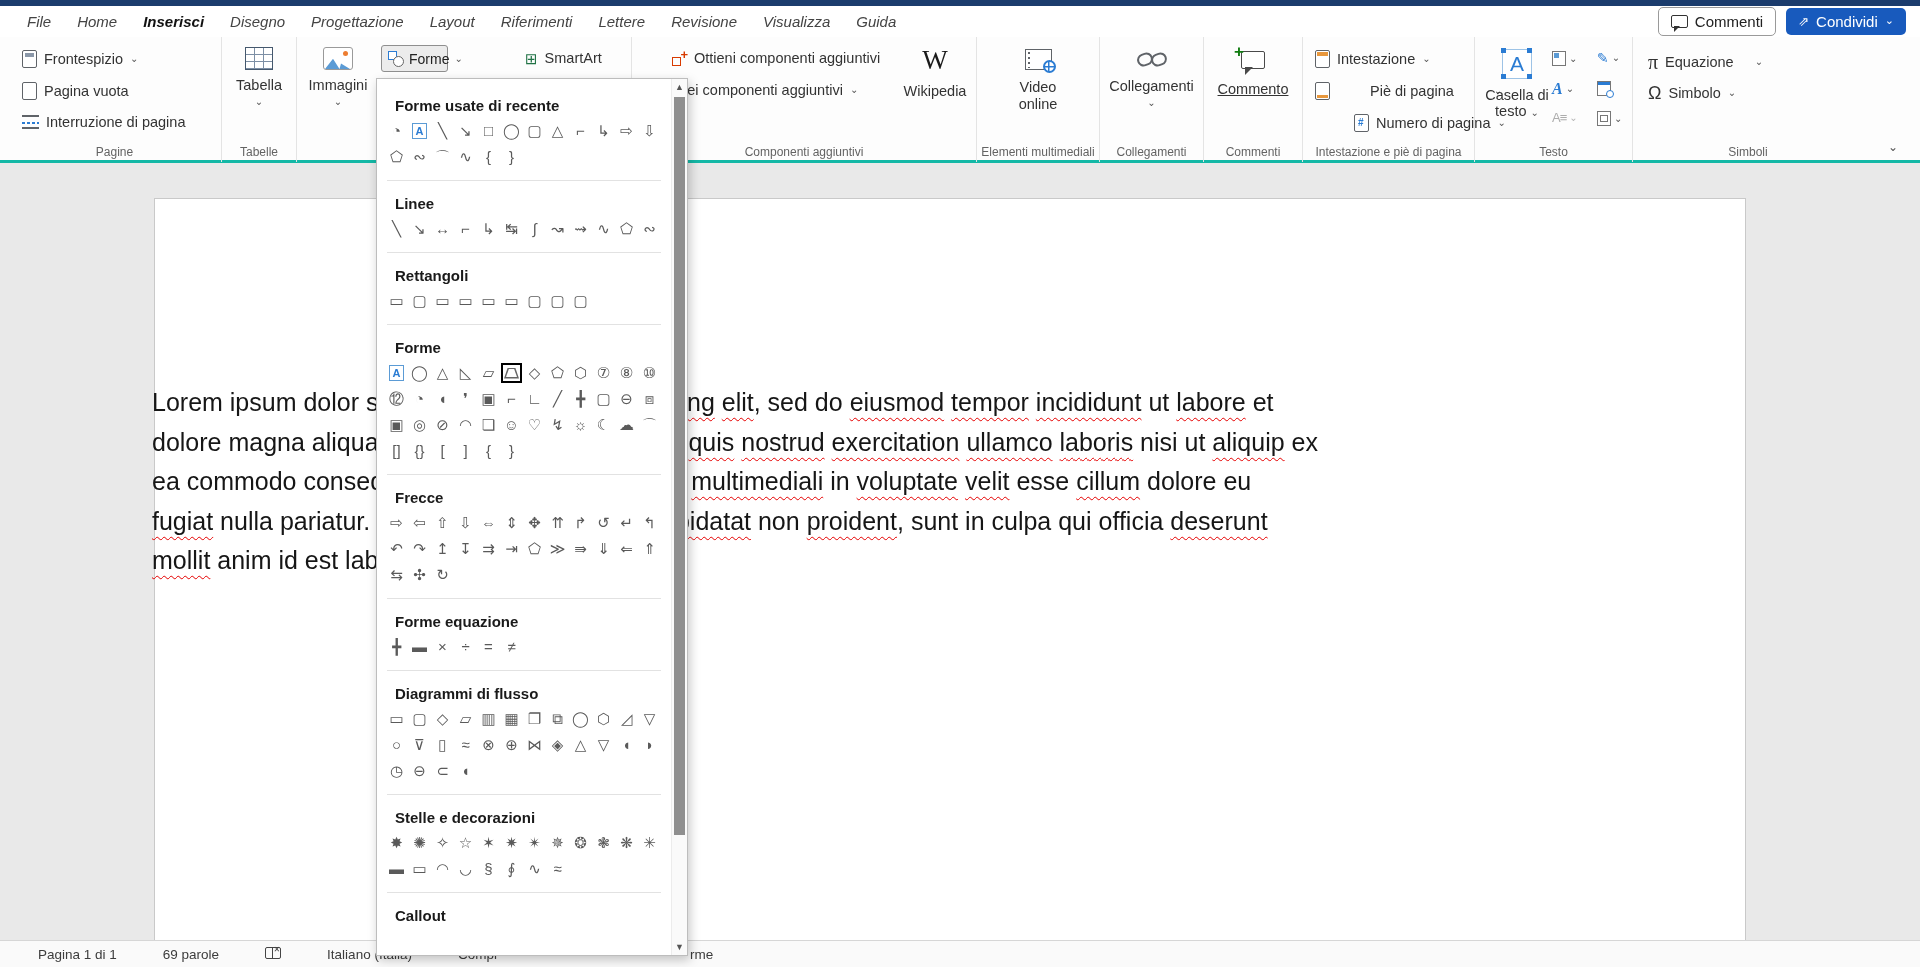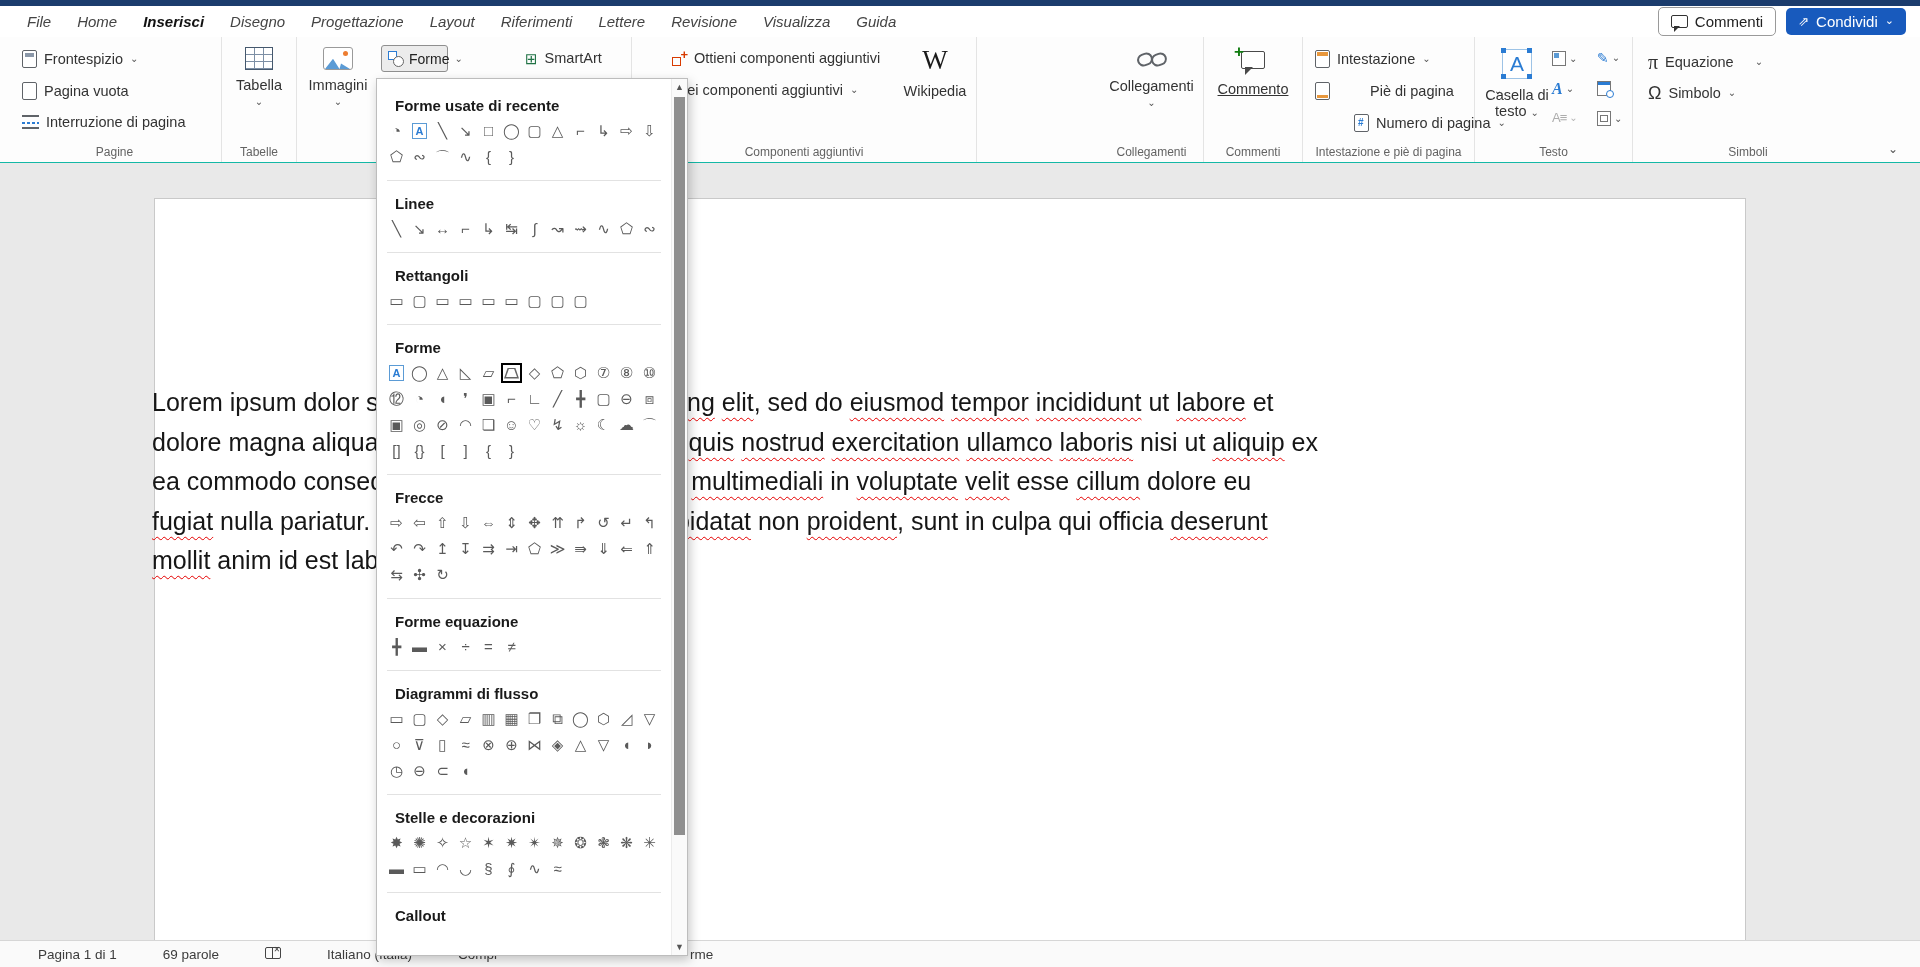--- a/index.html
+++ b/index.html
@@ -18,21 +18,21 @@
   #menubar-right{margin-left:auto;display:flex;align-items:center;gap:10px;padding-right:14px;}
   .btn-commenti{display:flex;align-items:center;gap:7px;border:1px solid #9a9a9a;border-radius:5px;
                 height:27px;padding:0 12px;font-size:15px;color:#222;background:#fff;}
   .bubble-ic{width:15px;height:11px;border:1.6px solid #333;border-radius:2px;position:relative;display:inline-block;}
   .bubble-ic::after{content:"";position:absolute;left:2px;bottom:-5px;border:3px solid transparent;border-top-color:#333;border-left-color:#333;width:0;height:0;}
   .btn-condividi{display:flex;align-items:center;gap:7px;border-radius:5px;height:27px;padding:0 12px;
                  font-size:15px;color:#fff;background:#185abd;}
   .share-ic{font-size:13px;line-height:1;}
   .chev{font-size:11px;color:inherit;line-height:1;transform:translateY(-1px);display:inline-block;}
   
-  #ribbon{position:absolute;left:0;top:37px;width:1920px;height:126px;background:#fdfdfd;border-bottom:1px solid #14b8a6;box-sizing:border-box;}
+  #ribbon{position:absolute;left:0;top:37px;width:1920px;height:126px;background:#fdfdfd;border-bottom:3px solid #14b8a6;box-sizing:border-box;}
   .rgroup{position:absolute;top:0;height:125px;border-right:1px solid #e4e4e4;box-sizing:border-box;}
   .rgroup-label{position:absolute;bottom:3px;left:0;right:0;text-align:center;font-size:12px;color:#636363;white-space:nowrap;}
   .rrow{position:absolute;display:flex;align-items:center;gap:7px;font-size:14.5px;color:#333;white-space:nowrap;}
   .rcol{position:absolute;display:flex;flex-direction:column;align-items:center;font-size:14.5px;color:#333;}
   .chev-s{font-size:10px;color:#555;line-height:1;}
   
   .pg{width:15px;height:18px;border:1.5px solid #5f6368;border-radius:2px;background:#fff;position:relative;flex:none;box-sizing:border-box;}
   .pg.front::after{content:"";position:absolute;left:2px;right:2px;top:2px;height:4px;background:#8a97a8;}
   .pg.hdr::after{content:"";position:absolute;left:1px;right:1px;top:1px;height:3.5px;background:#e8973c;}
   .pg.ftr::after{content:"";position:absolute;left:1px;right:1px;bottom:1px;height:3.5px;background:#e8973c;}
@@ -222,20 +222,27 @@
       <span>Miei componenti aggiuntivi</span>
       <span class="chev-s">⌄</span>
     </div>
     <div class="rcol" style="left:268px;width:70px;top:10px;">
       <span class="wiki-ic">W</span>
       <span style="margin-top:9px;">Wikipedia</span>
     </div>
     <div class="rgroup-label">Componenti aggiuntivi</div>
   </div>
 
+  <div class="rgroup" style="left:977px;width:123px;">
+    <div class="rcol" style="left:0;right:0;top:12px;">
+      <span class="video-ic"></span>
+      <span style="margin-top:9px;width:60px;text-align:center;white-space:normal;line-height:17px;">Video online</span>
+    </div>
+    <div class="rgroup-label">Elementi multimediali</div>
+  </div>
 
   <div class="rgroup" style="left:1100px;width:104px;">
     <div class="rcol" style="left:0;right:0;top:14px;">
       <span class="link-ic"></span>
       <span style="margin-top:9px;">Collegamenti</span>
       <span class="chev-s" style="margin-top:4px;">⌄</span>
     </div>
     <div class="rgroup-label">Collegamenti</div>
   </div>
 

